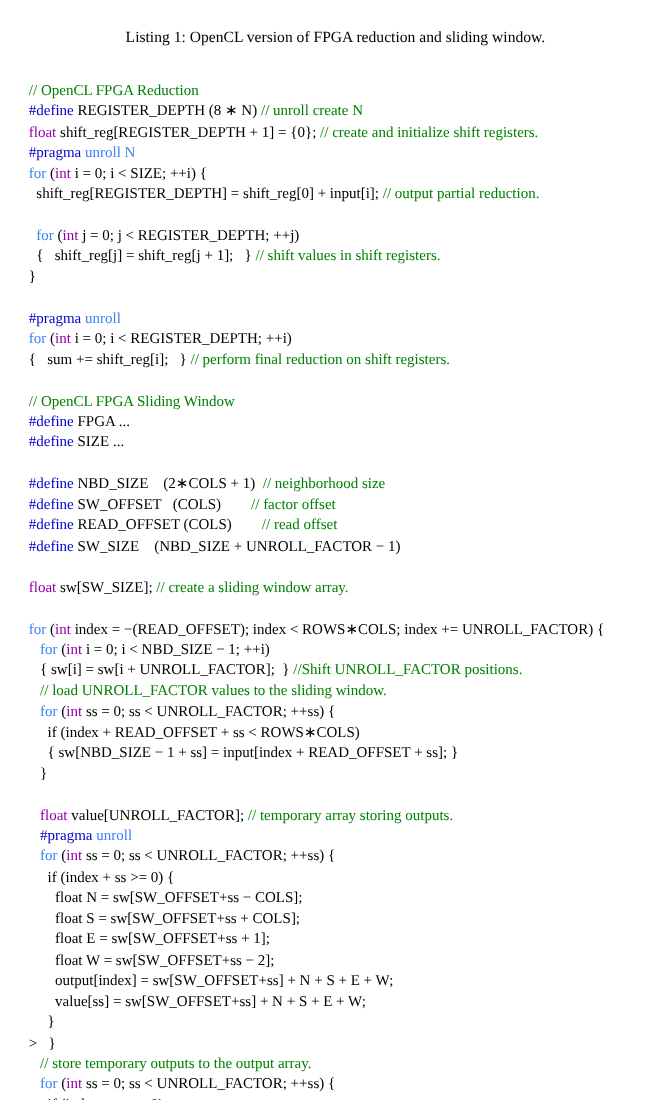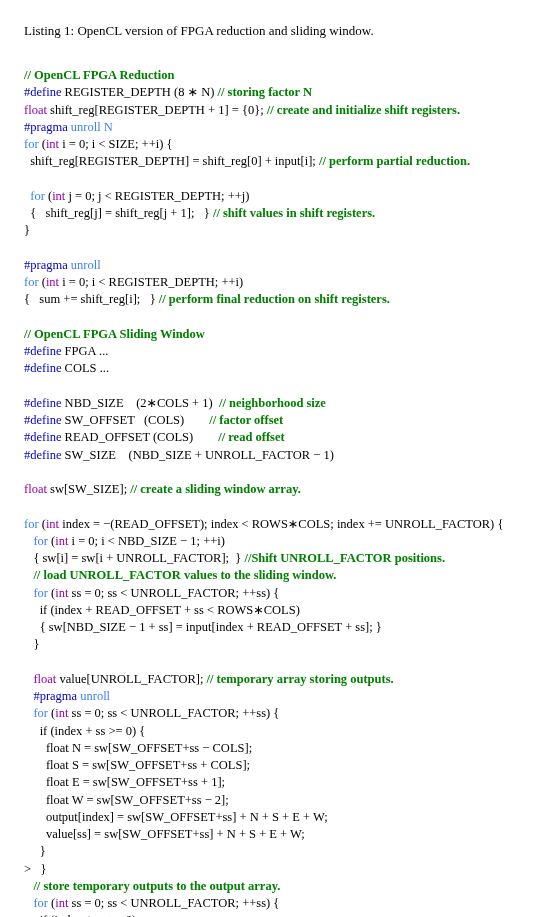--- a/index.html
+++ b/index.html
@@ -12,57 +12,58 @@
     font-size: 12.5px;
     line-height: 1.38;
     color: #000;
     width: 559px;
   }
   .page {
     padding: 22px 24px 30px 24px;
     box-sizing: border-box;
   }
   .caption {
+    text-align: center;
     font-size: 13px;
     margin-bottom: 10px;
   }
   .code {
     white-space: pre;
     font-family: "Times New Roman", Times, serif;
   }
-  .c-comment { color: #008000; font-weight: bold; }   
+  .c-comment { color: #008000; }   
   .c-pp      { color: #0000cc; }   
   .c-kw      { color: #3b82f6; }   
   .c-type    { color: #9400a8; }
 </style>
 </head>
 <body>
 <div class="page">
 
 <div class="caption">Listing 1: OpenCL version of FPGA reduction and sliding window.</div>
 
 <div class="code">
 <span class="c-comment">// OpenCL FPGA Reduction</span>
-<span class="c-pp">#define</span> <span>REGISTER_DEPTH (8 </span><span>∗</span><span> N) </span><span class="c-comment">// storing factor N</span>
+<span class="c-pp">#define</span> <span>REGISTER_DEPTH (8 </span><span>∗</span><span> N) </span><span class="c-comment">// unroll create N</span>
 <span class="c-type">float</span><span> shift_reg[REGISTER_DEPTH + 1] = {0}; </span><span class="c-comment">// create and initialize shift registers.</span>
 <span class="c-pp">#pragma</span><span class="c-kw"> unroll N</span>
 <span class="c-kw">for</span> (<span class="c-type">int</span><span> i = 0; i &lt; SIZE; ++i) {</span>
-<span>  shift_reg[REGISTER_DEPTH] = shift_reg[0] + input[i]; </span><span class="c-comment">// perform partial reduction.</span>
+<span>  shift_reg[REGISTER_DEPTH] = shift_reg[0] + input[i]; </span><span class="c-comment">// output partial reduction.</span>
 
   <span class="c-kw">for</span> (<span class="c-type">int</span><span> j = 0; j &lt; REGISTER_DEPTH; ++j)</span>
 <span>  {   shift_reg[j] = shift_reg[j + 1];   } </span><span class="c-comment">// shift values in shift registers.</span>
 }
 
 <span class="c-pp">#pragma</span><span class="c-kw"> unroll</span>
 <span class="c-kw">for</span> (<span class="c-type">int</span><span> i = 0; i &lt; REGISTER_DEPTH; ++i)</span>
 <span>{   sum += shift_reg[i];   } </span><span class="c-comment">// perform final reduction on shift registers.</span>
 
 <span class="c-comment">// OpenCL FPGA Sliding Window</span>
 <span class="c-pp">#define</span><span> FPGA ...</span>
-<span class="c-pp">#define</span><span> COLS ...</span>
+<span class="c-pp">#define</span><span> SIZE ...</span>
 
 <span class="c-pp">#define</span><span> NBD_SIZE    (2∗COLS + 1)  </span><span class="c-comment">// neighborhood size</span>
 <span class="c-pp">#define</span><span> SW_OFFSET   (COLS)        </span><span class="c-comment">// factor offset</span>
 <span class="c-pp">#define</span><span> READ_OFFSET (COLS)        </span><span class="c-comment">// read offset</span>
 <span class="c-pp">#define</span><span> SW_SIZE    (NBD_SIZE + UNROLL_FACTOR − 1)</span>
 
 <span class="c-type">float</span><span> sw[SW_SIZE]; </span><span class="c-comment">// create a sliding window array.</span>
 
 <span class="c-kw">for</span> (<span class="c-type">int</span><span> index = −(READ_OFFSET); index &lt; ROWS∗COLS; index += UNROLL_FACTOR) {</span>
    <span class="c-kw">for</span> (<span class="c-type">int</span><span> i = 0; i &lt; NBD_SIZE − 1; ++i)</span>

